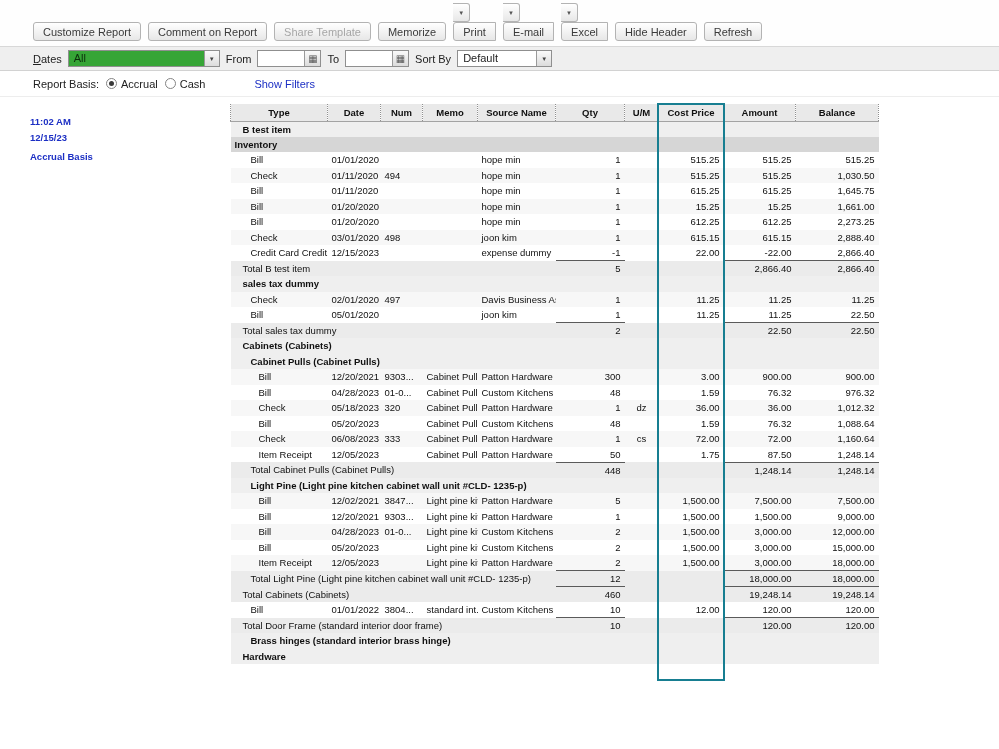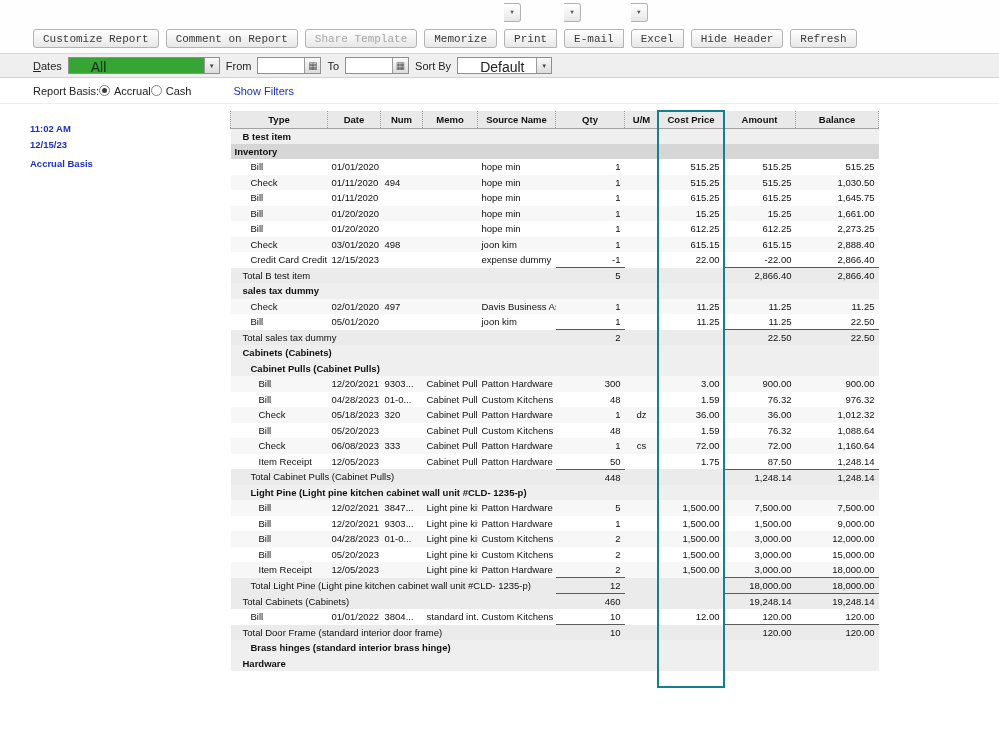--- a/index.html
+++ b/index.html
@@ -3,53 +3,53 @@
 <meta charset="utf-8">
 <style>
   * { box-sizing: border-box; margin: 0; padding: 0; }
   html, body { width: 999px; height: 749px; background: #fff;
     font-family: "Liberation Sans", "DejaVu Sans", sans-serif; }
   .window { width: 999px; height: 749px; overflow: hidden; position: relative; background: #fff; }
 
   
   .toolbar { display: flex; align-items: flex-end; gap: 7px;
     padding: 22px 0 5px 33px; background: #fefefe; border-bottom: 1px solid #d8d8d8; }
-  .btn { font-family: Liberation Mono, monospace; font-size: 11px; color: #3a3a3a; height: 19px;
+  .btn { font-family: Liberation Sans, sans-serif; font-size: 11px; color: #3a3a3a; height: 19px;
     padding: 0 9px; background: linear-gradient(#ffffff, #e7e7e7);
     border: 1px solid #b3b3b3; border-radius: 3px; white-space: nowrap; cursor: pointer; }
   .btn.disabled { color: #a6a6a6; }
   .btn-group { display: flex; }
-  .btn-group .btn.main { border-radius: 3px 0 0 3px; margin-top: 7px; }
+  .btn-group .btn.main { border-radius: 3px 0 0 3px; }
   .btn-group .btn.arrow { border-radius: 0 3px 3px 0; border-left: none; width: 17px; padding: 0; }
   .caret { font-size: 6px; color: #555; }
 
   
   .filterbar { height: 24px; background: #efefef; border-bottom: 1px solid #d2d2d2;
     display: flex; align-items: center; padding-left: 33px; font-size: 11px; color: #222; }
   .label { white-space: nowrap; }
   .mnemonic { display: inline-block; }
   .mnemonic::first-letter { text-decoration: underline; }
   .select { display: flex; height: 17px; border: 1px solid #8f8f8f; background: #fff; margin: 0 6px; }
-  .select .sel-text { flex: 1; padding: 1px 22px; font-size: 14px; overflow: hidden; white-space: nowrap; }
+  .select .sel-text { flex: 1; padding: 1px 5px; font-size: 11px; overflow: hidden; white-space: nowrap; }
   .select .sel-text.green { background: var(--dates-green, #36a536); color: #0b2d0b; }
   .sel-btn { width: 15px; display: flex; align-items: center; justify-content: center;
     background: linear-gradient(#fafafa, #dcdcdc); border-left: 1px solid #9a9a9a;
     font-size: 6px; color: #444; cursor: pointer; }
   .dates { width: 152px; }
   .sortby { width: 95px; }
   .field { display: flex; height: 17px; border: 1px solid #8f8f8f; background: #fff; margin: 0 6px; }
   .field input { width: 46px; border: none; outline: none; font-size: 10px; padding: 0 3px;
     font-family: inherit; }
   .cal-btn { width: 16px; display: flex; align-items: center; justify-content: center;
     background: linear-gradient(#fafafa, #dcdcdc); border-left: 1px solid #9a9a9a;
     font-size: 10px; color: #555; cursor: pointer; }
 
   
   .basisbar { height: 26px; background: #fff; border-bottom: 1px solid #ededed;
-    display: flex; align-items: center; padding-left: 33px; font-size: 11px; color: #222; }
+    display: flex; align-items: center; padding-left: 33px; font-size: 11px; color: #222; gap: 7px; }
   .radio-wrap { display: flex; align-items: center; gap: 4px; cursor: pointer; }
   .radio { width: 11px; height: 11px; border-radius: 50%; border: 1px solid #848484;
     background: #fff; display: inline-block; position: relative; }
   .radio.checked::after { content: ""; position: absolute; left: 2px; top: 2px;
     width: 5px; height: 5px; border-radius: 50%; background: #3a3a3a; }
   .show-filters { color: var(--accent-blue, #1c2fc4); margin-left: 42px; cursor: pointer; text-decoration: none; }
 
   
   .report-area { position: relative; }
   .report-meta { position: absolute; left: 30px; top: 10px; font-size: 9.5px; font-weight: bold;

